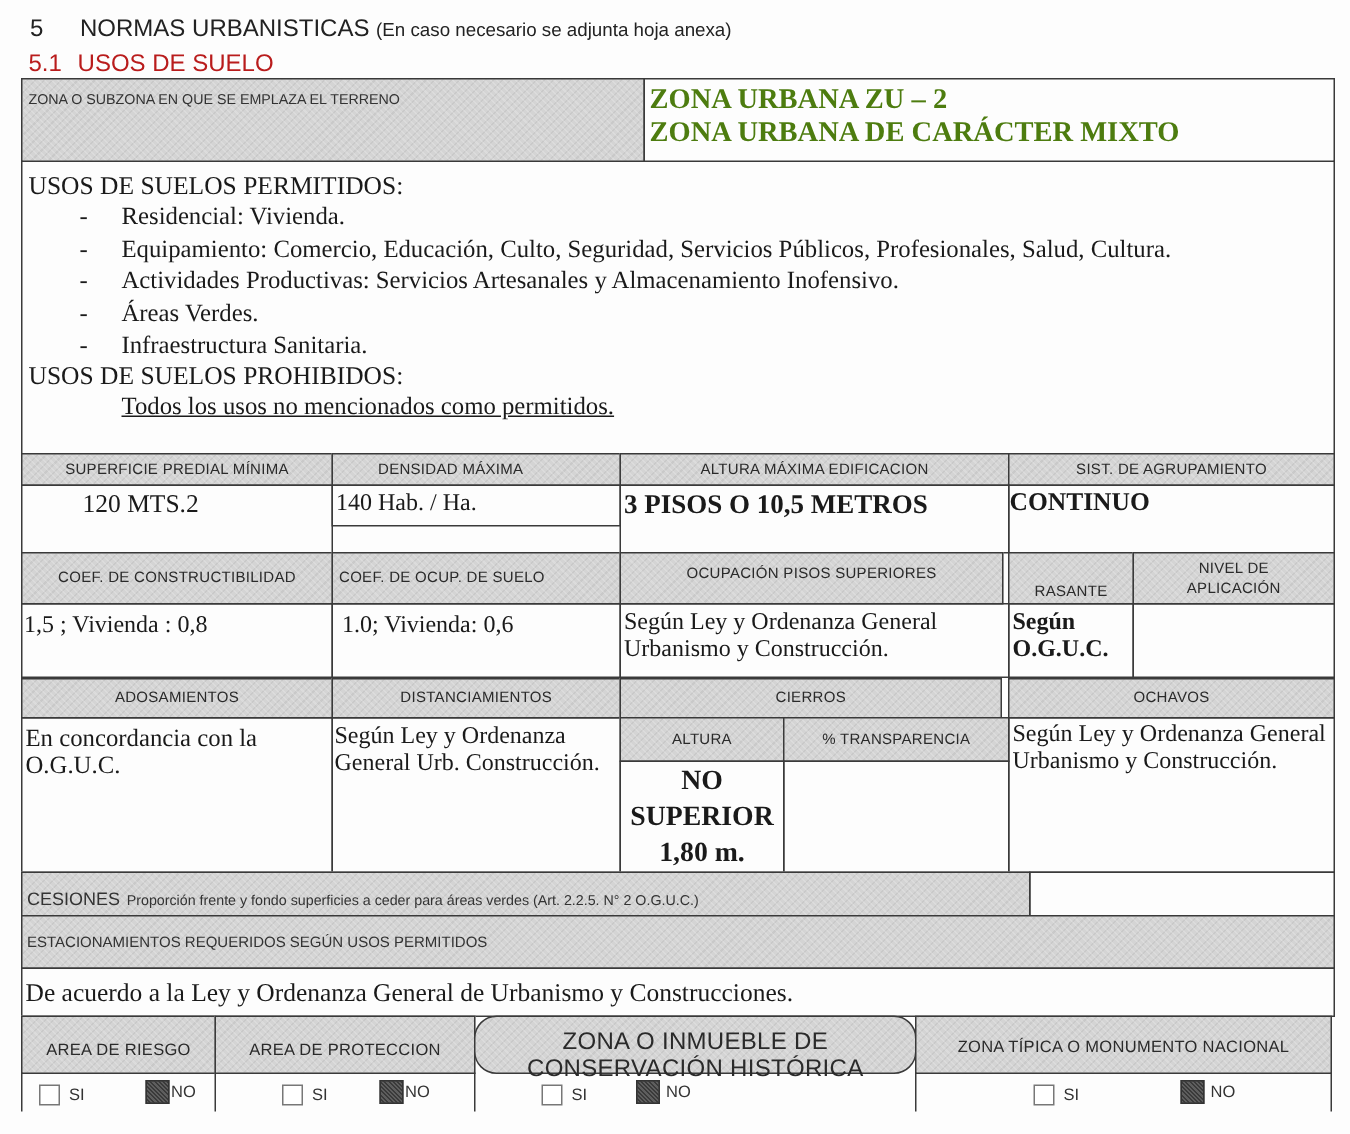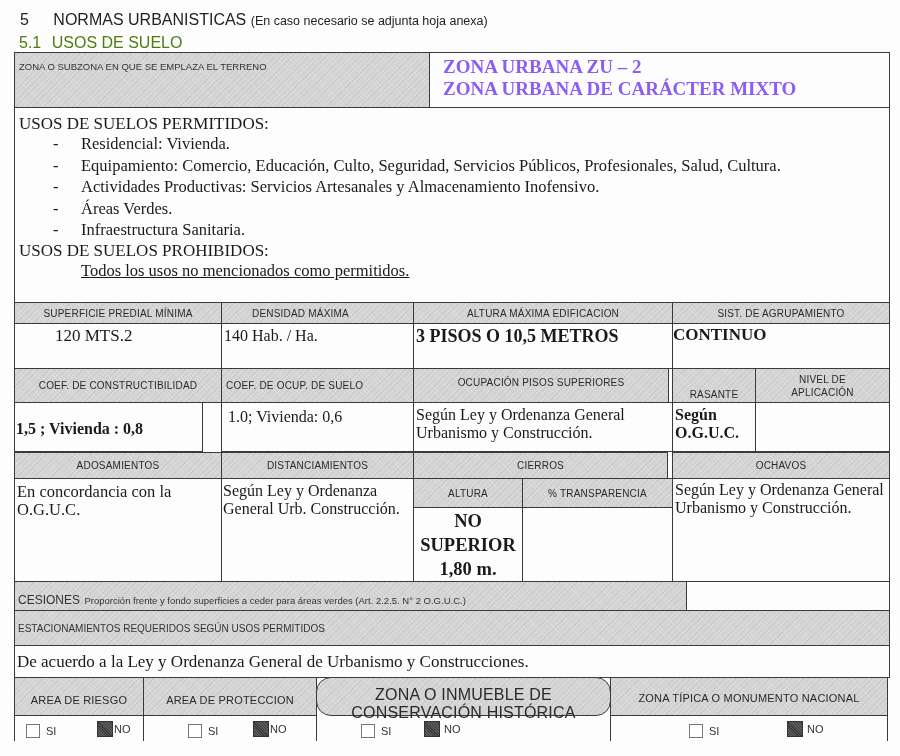--- a/index.html
+++ b/index.html
@@ -22,27 +22,27 @@
   ul.uses li::before { content: "-"; position: absolute; left: 34px; }
 </style>
 </head>
 <body>
 
 <div class="abs sans" style="left:20px; top:11px; font-size:16px; color:#222;">
   <span>5</span>
   <span style="margin-left:20px;">NORMAS URBANISTICAS</span>
   <span style="font-size:12.5px;">(En caso necesario se adjunta hoja anexa)</span>
 </div>
-<div class="abs sans" style="left:19px; top:34px; font-size:16px; color:#4d7c0f;">
+<div class="abs sans" style="left:19px; top:34px; font-size:16px; color:#b91c1c;">
   <span>5.1</span>
   <span style="margin-left:6px;">USOS DE SUELO</span>
 </div>
 
 <div class="abs gray b sans" style="left:14px; top:52px; width:416px; height:56px; font-size:9.5px; padding:8px 4px; color:#333;">ZONA O SUBZONA EN QUE SE EMPLAZA EL TERRENO</div>
-<div class="abs b serif" style="left:429px; top:52px; width:461px; height:56px; padding:3px 13px; font-size:19px; font-weight:bold; line-height:22px; color:#8b5cf6;">
+<div class="abs b serif" style="left:429px; top:52px; width:461px; height:56px; padding:3px 3px; font-size:19px; font-weight:bold; line-height:22px; color:#4d7c0f;">
   <div>ZONA URBANA ZU – 2</div>
   <div>ZONA URBANA DE CARÁCTER MIXTO</div>
 </div>
 
 <div class="abs bl br serif" style="left:14px; top:107px; width:876px; height:195px; padding:6px 0 0 4px;">
   <div style="font-size:17px; line-height:21px;">USOS DE SUELOS PERMITIDOS:</div>
   <ul class="uses" style="margin-top:-1px;">
     <li>Residencial: Vivienda.</li>
     <li style="padding-right:2px; text-align:justify;">Equipamiento: Comercio, Educación, Culto, Seguridad, Servicios Públicos, Profesionales, Salud, Cultura.</li>
     <li>Actividades Productivas: Servicios Artesanales y Almacenamiento Inofensivo.</li>
@@ -52,31 +52,31 @@
   <div style="font-size:17px; line-height:20px;">USOS DE SUELOS PROHIBIDOS:</div>
   <div style="font-size:16.5px; line-height:20px; padding-left:62px; text-decoration:underline;">Todos los usos no mencionados como permitidos.</div>
 </div>
 
 <div class="abs gray b hdr" style="left:14px; top:302px; width:208px; height:22px;">SUPERFICIE PREDIAL MÍNIMA</div>
 <div class="abs gray b hdr" style="left:221px; top:302px; width:193px; height:22px; justify-content:flex-start; padding-left:30px;">DENSIDAD MÁXIMA</div>
 <div class="abs gray b hdr" style="left:413px; top:302px; width:260px; height:22px;">ALTURA  MÁXIMA EDIFICACION</div>
 <div class="abs gray b hdr" style="left:672px; top:302px; width:218px; height:22px;">SIST. DE AGRUPAMIENTO</div>
 
 <div class="abs b val" style="left:14px; top:323px; width:208px; height:46px; padding:3px 0 0 40px; font-size:17px;">120  MTS.2</div>
-<div class="abs b val" style="left:221px; top:323px; width:193px; height:46px; padding:3px 2px; font-size:16px;">140 Hab. / Ha.</div>
+<div class="abs b val" style="left:221px; top:323px; width:193px; height:28px; padding:3px 2px; font-size:16px;">140 Hab. / Ha.</div>
 <div class="abs b val" style="left:413px; top:323px; width:260px; height:46px; padding:3px 2px; font-size:18px; font-weight:bold;">3 PISOS O 10,5 METROS</div>
 <div class="abs b val" style="left:672px; top:323px; width:218px; height:46px; padding:2px 0; text-align:left; font-size:17px; font-weight:bold;">CONTINUO</div>
 
 <div class="abs gray b hdr" style="left:14px; top:368px; width:208px; height:35px;">COEF. DE CONSTRUCTIBILIDAD</div>
 <div class="abs gray b hdr" style="left:221px; top:368px; width:193px; height:35px; justify-content:flex-start; padding-left:4px;">COEF. DE OCUP. DE SUELO</div>
 <div class="abs gray b hdr" style="left:413px; top:368px; width:256px; height:35px; align-items:flex-start; padding-top:8px;">OCUPACIÓN PISOS SUPERIORES</div>
 <div class="abs gray b hdr" style="left:672px; top:368px; width:84px; height:35px; align-items:flex-end; padding-bottom:2px;">RASANTE</div>
 <div class="abs gray b hdr" style="left:755px; top:368px; width:135px; height:35px; line-height:13px; padding:0 25px;">NIVEL DE APLICACIÓN</div>
 
-<div class="abs b val" style="left:14px; top:402px; width:189px; height:50px; padding:17px 1px;font-weight:bold;">1,5 ; Vivienda : 0,8</div>
+<div class="abs b val" style="left:14px; top:402px; width:208px; height:50px; padding:5px 1px;">1,5 ; Vivienda : 0,8</div>
 <div class="abs b val" style="left:221px; top:402px; width:193px; height:50px; padding:5px 6px;">1.0;  Vivienda: 0,6</div>
 <div class="abs b val" style="left:413px; top:402px; width:260px; height:50px; padding:3px 2px;">Según Ley y Ordenanza General Urbanismo y Construcción.</div>
 <div class="abs b val" style="left:672px; top:402px; width:84px; height:50px; padding:3px 2px;font-weight:bold;">Según O.G.U.C.</div>
 <div class="abs b val" style="left:755px; top:402px; width:135px; height:50px;"></div>
 
 <div class="abs gray b hdr" style="left:14px; top:452px; width:208px; height:27px;">ADOSAMIENTOS</div>
 <div class="abs gray b hdr" style="left:221px; top:452px; width:193px; height:27px;">DISTANCIAMIENTOS</div>
 <div class="abs gray b hdr" style="left:413px; top:452px; width:255px; height:27px;">CIERROS</div>
 <div class="abs gray b hdr" style="left:672px; top:452px; width:218px; height:27px;">OCHAVOS</div>
 

